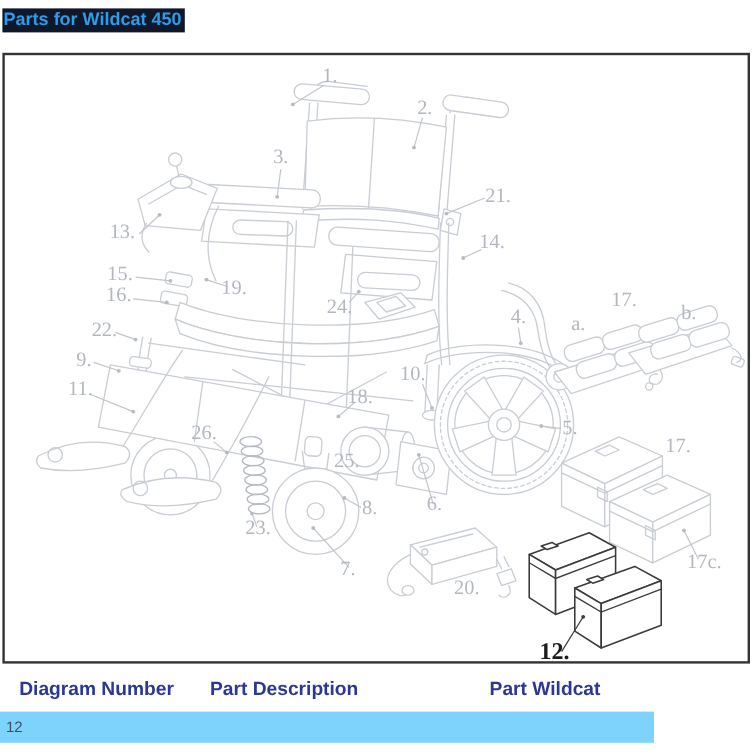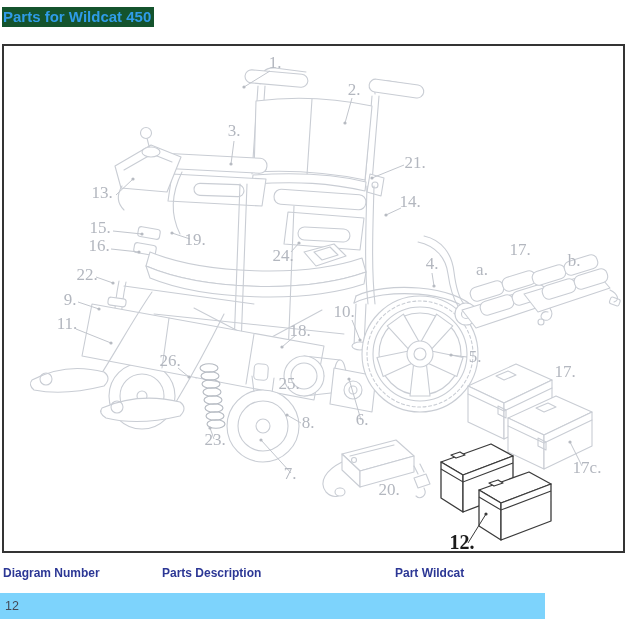--- a/index.html
+++ b/index.html
@@ -1,40 +1,40 @@
 <!DOCTYPE html>
 <html><head>
 <meta charset="utf-8">
 <style>
   html,body{margin:0;padding:0;background:#ffffff;}
   body{width:630px;height:630px;position:relative;font-family:"Liberation Sans",sans-serif;overflow:hidden;}
 
   .page-title{position:absolute;left:2px;top:8px;font-size:15px;font-weight:bold;color:#2f9ce8;}
-  .page-title .hl{background:#14532d;padding:1px 3px 2px 1px;text-align:center;}
+  .page-title .hl{background:#0f172a;padding:1px 3px 2px 1px;text-align:center;}
 
   .diagram-panel{position:absolute;left:2px;top:44px;width:619px;height:505px;border:2px solid #343434;background:#ffffff;}
   .diagram-panel svg{display:block;}
 
   
   .ln{stroke:#c9cdd4;stroke-width:1.1;fill:none;stroke-linecap:round;stroke-linejoin:round;}
   .lnf{stroke:#c9cdd4;stroke-width:1.1;fill:#ffffff;stroke-linecap:round;stroke-linejoin:round;}
   .lnd{stroke:#b5bac2;stroke-width:1.1;fill:none;stroke-linecap:round;}
   .dark{stroke:#3b3b3b;stroke-width:1.3;fill:#ffffff;stroke-linejoin:round;}
   .darkl{stroke:#3b3b3b;stroke-width:1.1;fill:none;}
 
   .callout{font-family:"Liberation Serif",serif;font-size:17px;fill:#b3b7bf;text-anchor:middle;}
   .callout-bold{font-size:20px;font-weight:bold;fill:#1b1b1b;}
   .leader{stroke:#c2c6cd;stroke-width:1;}
   .leader.bold{stroke:#3a3a3a;}
   .ldot{fill:#b7bbc2;}
   .ldot.bold{fill:#3a3a3a;}
 
   .parts-table{position:absolute;left:0;top:563px;width:630px;}
   .thead{position:absolute;top:3px;left:0;width:545px;display:flex;}
-  .thead span{font-weight:bold;font-size:12px;color:#2c3795;padding-left:3px;box-sizing:border-box;}
+  .thead span{font-weight:bold;font-size:16px;color:#2c3795;padding-left:16px;box-sizing:border-box;}
   .trow{position:absolute;top:30px;left:0;width:545px;height:26px;background:#7dd3fc;display:flex;align-items:center;}
   .trow span{font-size:12.5px;color:#434a57;padding-left:5px;box-sizing:border-box;}
   .c1{width:159px;} .c2{width:233px;} .c3{width:153px;}
 </style>
 </head>
 <body>
 
 <div class="page-title"><span class="hl">Parts for Wildcat 450</span></div>
 
 <div class="diagram-panel">
@@ -308,19 +308,19 @@
         <line x1="464" y1="497" x2="482" y2="468" class="leader bold"></line>
         <circle cx="482" cy="468" r="1.6" class="ldot bold"></circle>
         <text x="458" y="503" class="callout callout-bold">12.</text>
       </g>
   </svg>
 </div>
 
 <div class="parts-table">
   <div class="thead">
     <span class="c1">Diagram Number</span>
-    <span class="c2">Parts Description</span>
+    <span class="c2">Part Description</span>
     <span class="c3">Part Wildcat</span>
   </div>
   <div class="trow">
     <span class="c1">12</span>
   </div>
 </div>
 
 </body></html>

